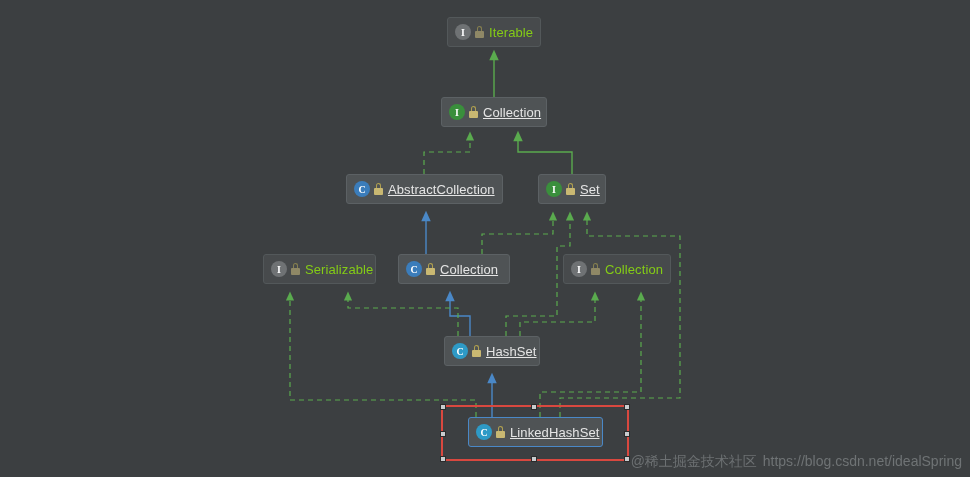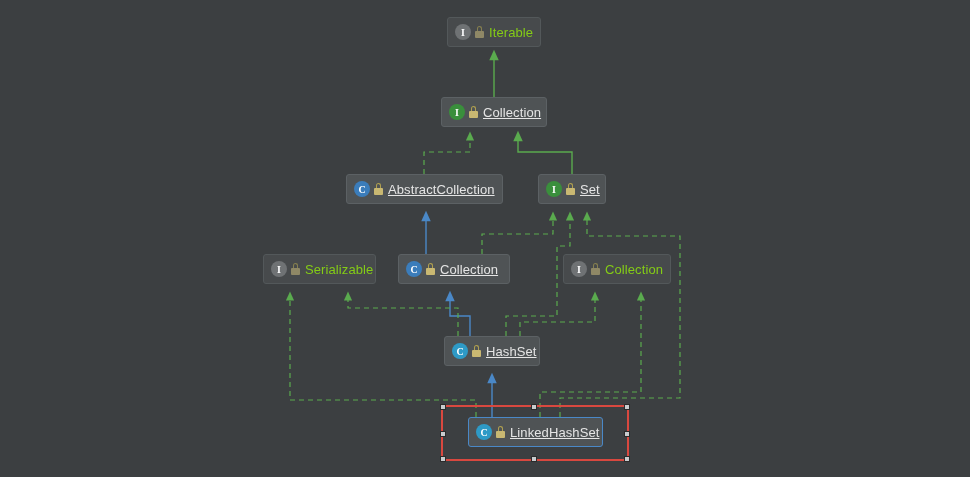--- a/index.html
+++ b/index.html
@@ -266,15 +266,19 @@
     <span class="handle" style="left:-3px; top:-3px;"></span>
     <span class="handle" style="left:88px; top:-3px;"></span>
     <span class="handle" style="right:-3px; top:-3px;"></span>
     <span class="handle" style="left:-3px; top:24px;"></span>
     <span class="handle" style="right:-3px; top:24px;"></span>
     <span class="handle" style="left:-3px; bottom:-3px;"></span>
     <span class="handle" style="left:88px; bottom:-3px;"></span>
     <span class="handle" style="right:-3px; bottom:-3px;"></span>
   </div>
 
+  <div id="watermark">
+    <span class="cn">@稀土掘金技术社区</span>
+    <span>https://blog.csdn.net/idealSpring</span>
+  </div>
 
   <div id="corner-text"></div>
 </div>
 
 </body></html>

